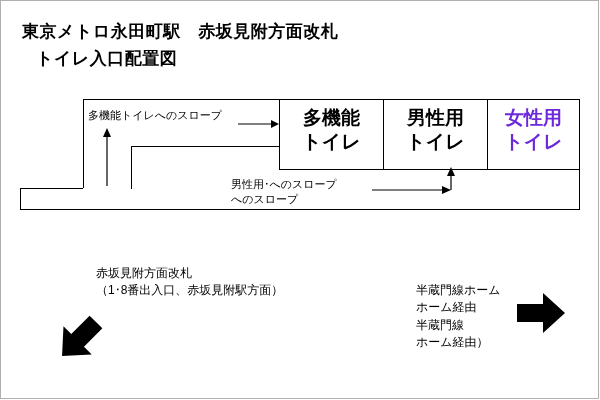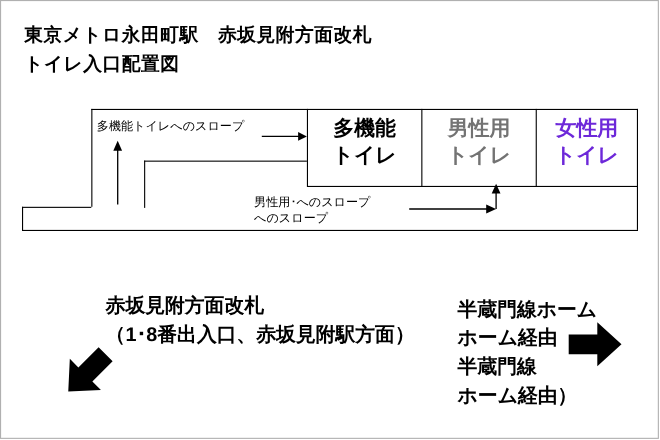--- a/index.html
+++ b/index.html
@@ -30,37 +30,37 @@
     pointer-events: none;
   }
   .title-line {
     position: absolute;
     font-size: 17px;
     font-weight: bold;
     letter-spacing: 0.5px;
     white-space: nowrap;
   }
   #title1 { left: 22px; top: 20px; }
-  #title2 { left: 22px; top: 47px; text-align: right; }
+  #title2 { left: 36px; top: 47px; text-align: right; }
 
   
   .wall {
     position: absolute;
     background: #000000;
   }
 
   .room-label {
     position: absolute;
     text-align: center;
     font-size: 19px;
     font-weight: bold;
     line-height: 1.25;
     white-space: nowrap;
   }
-  .room-label.blue { color: #737373; }
+  .room-label.blue { color: #000000; }
   .room-label.red  { color: #6d28d9; }
 
   .ann {
     position: absolute;
     font-size: 11px;
     line-height: 1.35;
     white-space: nowrap;
   }
 
   
@@ -68,24 +68,23 @@
     position: absolute;
     left: 0;
     top: 0;
     width: 600px;
     height: 400px;
     pointer-events: none;
   }
 
   .caption {
     position: absolute;
-    font-size: 18px;
+    font-size: 12px;
     line-height: 1.45;
     white-space: nowrap;
-    font-weight: bold;
   }
   .caption .ln { display: block; }
 </style>
 </head>
 <body>
 
 <div id="canvas">
 
   <div class="border-frame"></div>
 
@@ -151,21 +150,21 @@
       <line x1="451" y1="190" x2="451" y2="172" stroke="#000" stroke-width="1.2"></line>
       <polygon points="451,167 447,176 455,176" fill="#000"></polygon>
     </g>
   </svg>
 
   <div class="caption" style="left:96px; top:265px;">
     <span class="ln">赤坂見附方面改札</span>
     <span class="ln">（1･8番出入口、赤坂見附駅方面）</span>
   </div>
 
-  <div class="caption" style="left:416px; top:268px;">
+  <div class="caption" style="left:416px; top:282px;">
     <span class="ln">半蔵門線ホーム</span>
     <span class="ln">ホーム経由</span>
     <span class="ln">半蔵門線</span>
     <span class="ln">ホーム経由）</span>
   </div>
 
   <svg class="overlay" viewBox="0 0 600 400">
     <g transform="translate(96,322) rotate(135)">
       <polygon points="0,-9 26,-9 26,-20 48,0 26,20 26,9 0,9" fill="#000"></polygon>
     </g>

